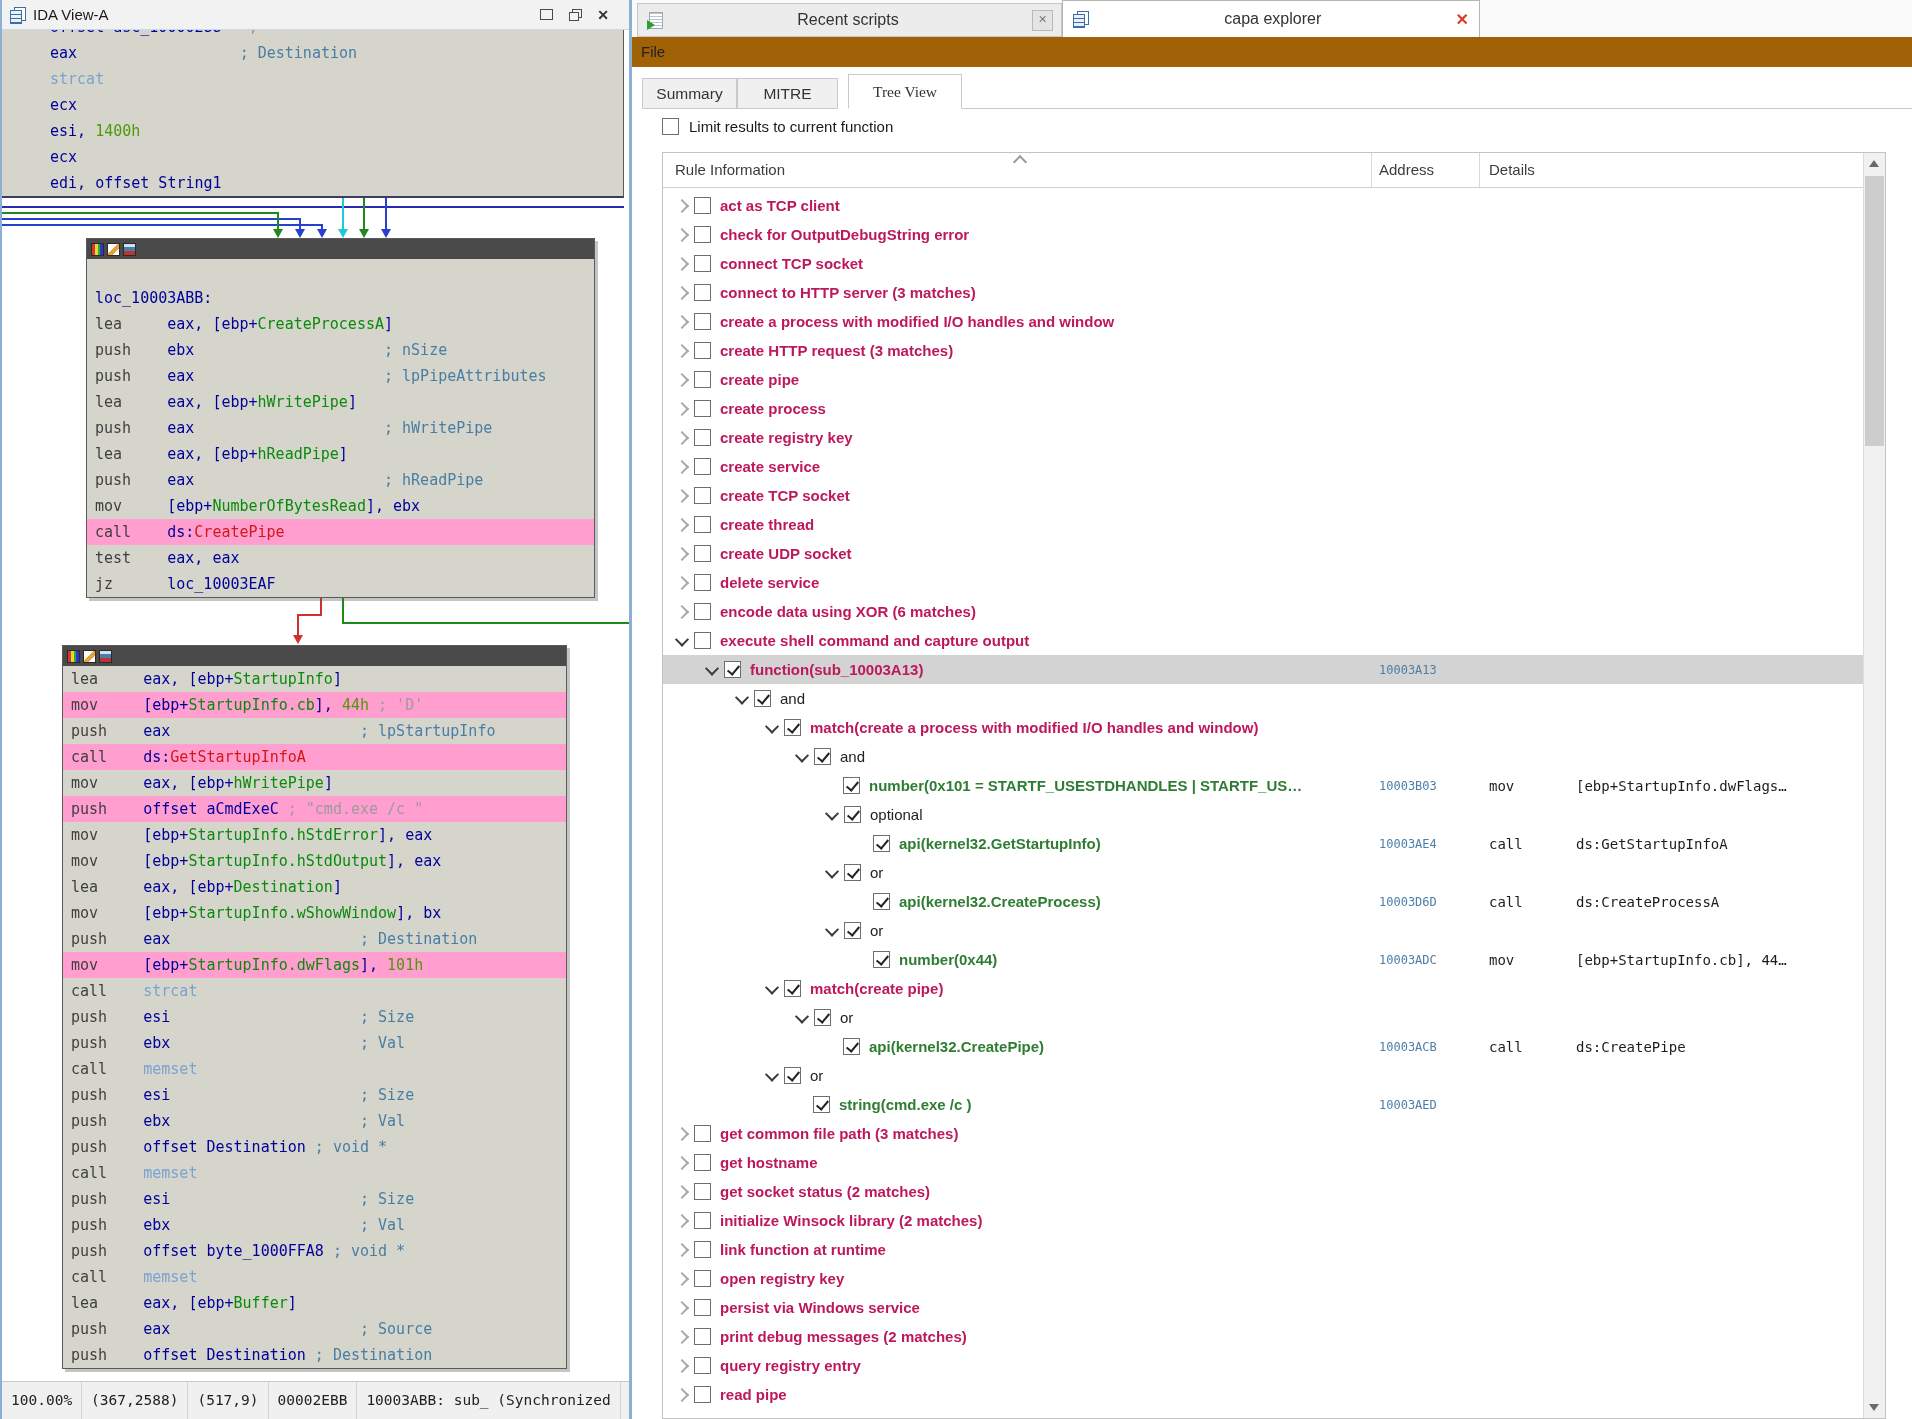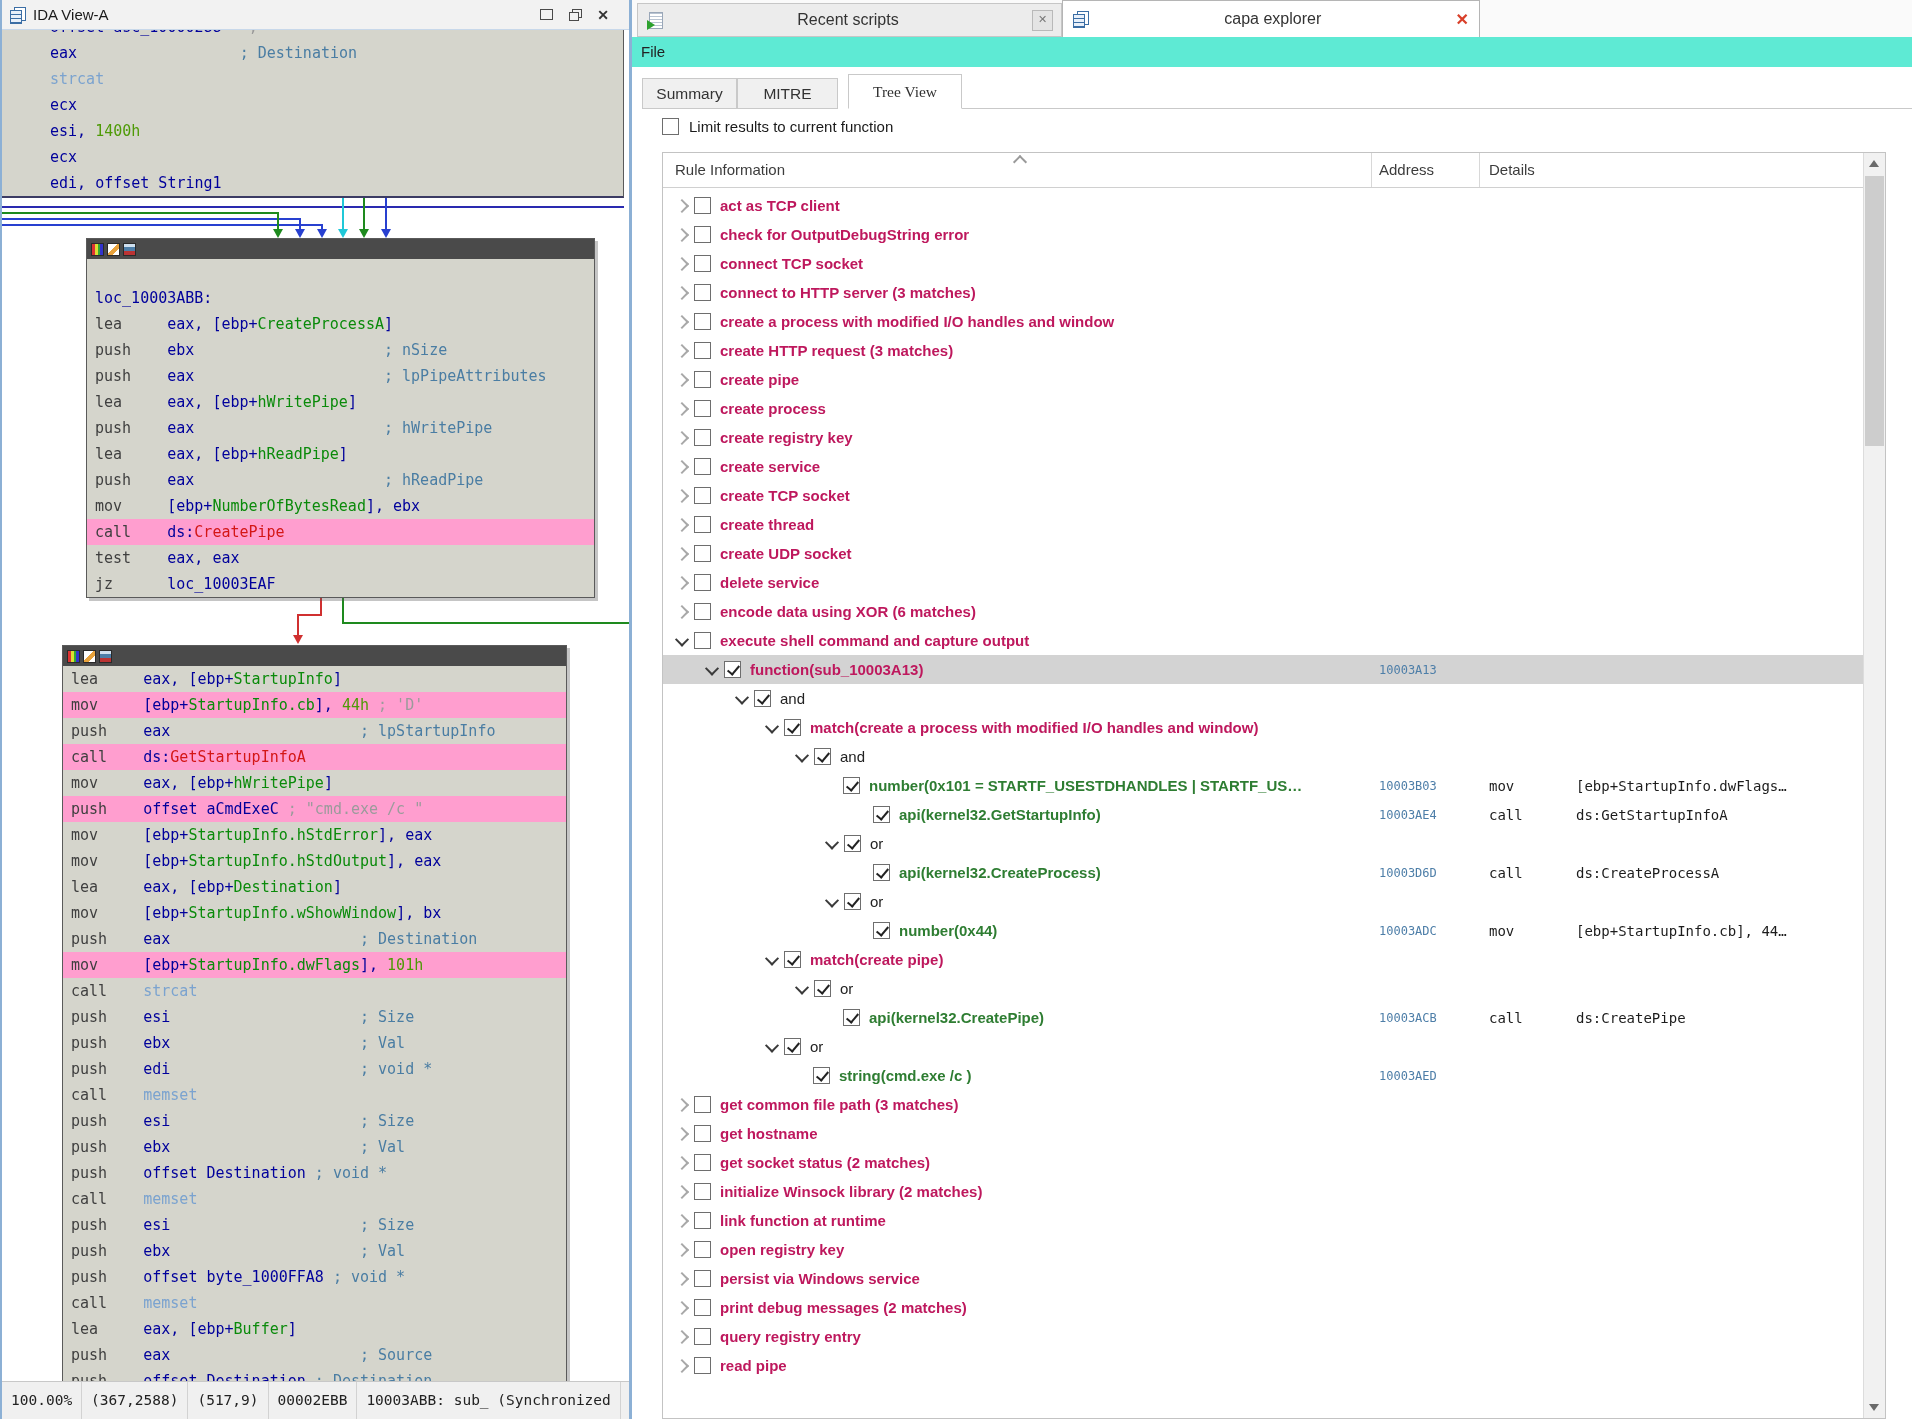--- a/index.html
+++ b/index.html
@@ -61,21 +61,21 @@
   #tab-bar{position:absolute;left:0;top:0;right:0;height:37px;background:#fafafa;border-bottom:1px solid #d9d9d9;}
   .top-tab{position:absolute;display:flex;align-items:center;box-sizing:border-box;}
   #tab-recent{left:5px;top:3px;width:425px;height:34px;background:#ececec;border:1px solid #c6c6c6;}
   #tab-capa{left:430px;top:0px;width:418px;height:37px;background:#ffffff;border:1px solid #b5b5b5;border-bottom:none;}
   .top-tab .tab-label{flex:1;text-align:center;font-size:16px;color:#333;}
   .tab-close-box{width:19px;height:19px;background:#e4e4e4;border:1px solid #b9b9b9;color:#777;font-size:11px;
                  line-height:17px;text-align:center;margin-right:8px;}
   .tab-close-red{color:#d9402a;font-weight:bold;font-size:16px;margin-right:10px;}
   .tab-icon-pad{margin-left:10px;}
 
-  #menu-bar{position:absolute;left:0;top:37px;right:0;height:30px;background:#5eead4;}
+  #menu-bar{position:absolute;left:0;top:37px;right:0;height:30px;background:#a16207;}
   .menu-item{display:inline-block;font-size:15px;color:#222;padding:6px 9px;}
 
   #view-tabs{position:absolute;left:0;top:74px;right:0;height:35px;}
   #view-tabs .bottom-line{position:absolute;left:300px;right:0;bottom:0;height:1px;background:#c9c9c9;}
   .vtab{position:absolute;box-sizing:border-box;text-align:center;font-size:15.5px;color:#333;
         border:1px solid #c9c9c9;background:#f0f0f0;}
   .vtab-inactive{top:4px;height:31px;line-height:29px;}
   .vtab-active{top:0;height:35px;line-height:33px;background:#fff;border-bottom:1px solid #fff;z-index:2;}
   #vtab-summary{left:10px;width:95px;}
   #vtab-mitre{left:105px;width:101px;}
@@ -205,21 +205,20 @@
           <div class="cline hl"><span class="m">push    </span><span class="r">offset aCmdExeC</span><span class="g"> </span><span class="g">; "cmd.exe /c "</span></div>
           <div class="cline"><span class="m">mov     </span><span class="r">[ebp+</span><span class="v">StartupInfo.hStdError</span><span class="r">], eax</span></div>
           <div class="cline"><span class="m">mov     </span><span class="r">[ebp+</span><span class="v">StartupInfo.hStdOutput</span><span class="r">], eax</span></div>
           <div class="cline"><span class="m">lea     </span><span class="r">eax, [ebp+</span><span class="v">Destination</span><span class="r">]</span></div>
           <div class="cline"><span class="m">mov     </span><span class="r">[ebp+</span><span class="v">StartupInfo.wShowWindow</span><span class="r">], bx</span></div>
           <div class="cline"><span class="m">push    </span><span class="r">eax</span><span class="g">                     </span><span class="c">; Destination</span></div>
           <div class="cline hl"><span class="m">mov     </span><span class="r">[ebp+</span><span class="v">StartupInfo.dwFlags</span><span class="r">], </span><span class="n">101h</span></div>
           <div class="cline"><span class="m">call    </span><span class="l">strcat</span></div>
           <div class="cline"><span class="m">push    </span><span class="r">esi</span><span class="g">                     </span><span class="c">; Size</span></div>
           <div class="cline"><span class="m">push    </span><span class="r">ebx</span><span class="g">                     </span><span class="c">; Val</span></div>
-          <div class="cline"><span class="m">push    </span><span class="r">edi</span><span class="g">                     </span><span class="c">; void *</span></div>
           <div class="cline"><span class="m">call    </span><span class="l">memset</span></div>
           <div class="cline"><span class="m">push    </span><span class="r">esi</span><span class="g">                     </span><span class="c">; Size</span></div>
           <div class="cline"><span class="m">push    </span><span class="r">ebx</span><span class="g">                     </span><span class="c">; Val</span></div>
           <div class="cline"><span class="m">push    </span><span class="r">offset Destination </span><span class="c">; void *</span></div>
           <div class="cline"><span class="m">call    </span><span class="l">memset</span></div>
           <div class="cline"><span class="m">push    </span><span class="r">esi</span><span class="g">                     </span><span class="c">; Size</span></div>
           <div class="cline"><span class="m">push    </span><span class="r">ebx</span><span class="g">                     </span><span class="c">; Val</span></div>
           <div class="cline"><span class="m">push    </span><span class="r">offset byte_1000FFA8 </span><span class="c">; void *</span></div>
           <div class="cline"><span class="m">call    </span><span class="l">memset</span></div>
           <div class="cline"><span class="m">lea     </span><span class="r">eax, [ebp+</span><span class="v">Buffer</span><span class="r">]</span></div>
@@ -381,20 +380,25 @@
           </div>
           <div class="trow">
             <span class="arrow a-n" style="margin-left: 164px;"></span>
             <span class="cb on"></span>
             <span class="tlabel t-feat">number(0x101 = STARTF_USESTDHANDLES | STARTF_US…</span>
             <span class="taddr">10003B03</span>
             <span class="tmn">mov</span>
             <span class="top">[ebp+StartupInfo.dwFlags…</span>
           </div>
           <div class="trow">
+            <span class="arrow a-e" style="margin-left: 164px;"></span>
+            <span class="cb on"></span>
+            <span class="tlabel t-logic">optional</span>
+          </div>
+          <div class="trow">
             <span class="arrow a-n" style="margin-left: 194px;"></span>
             <span class="cb on"></span>
             <span class="tlabel t-feat">api(kernel32.GetStartupInfo)</span>
             <span class="taddr">10003AE4</span>
             <span class="tmn">call</span>
             <span class="top">ds:GetStartupInfoA</span>
           </div>
           <div class="trow">
             <span class="arrow a-e" style="margin-left: 164px;"></span>
             <span class="cb on"></span>

